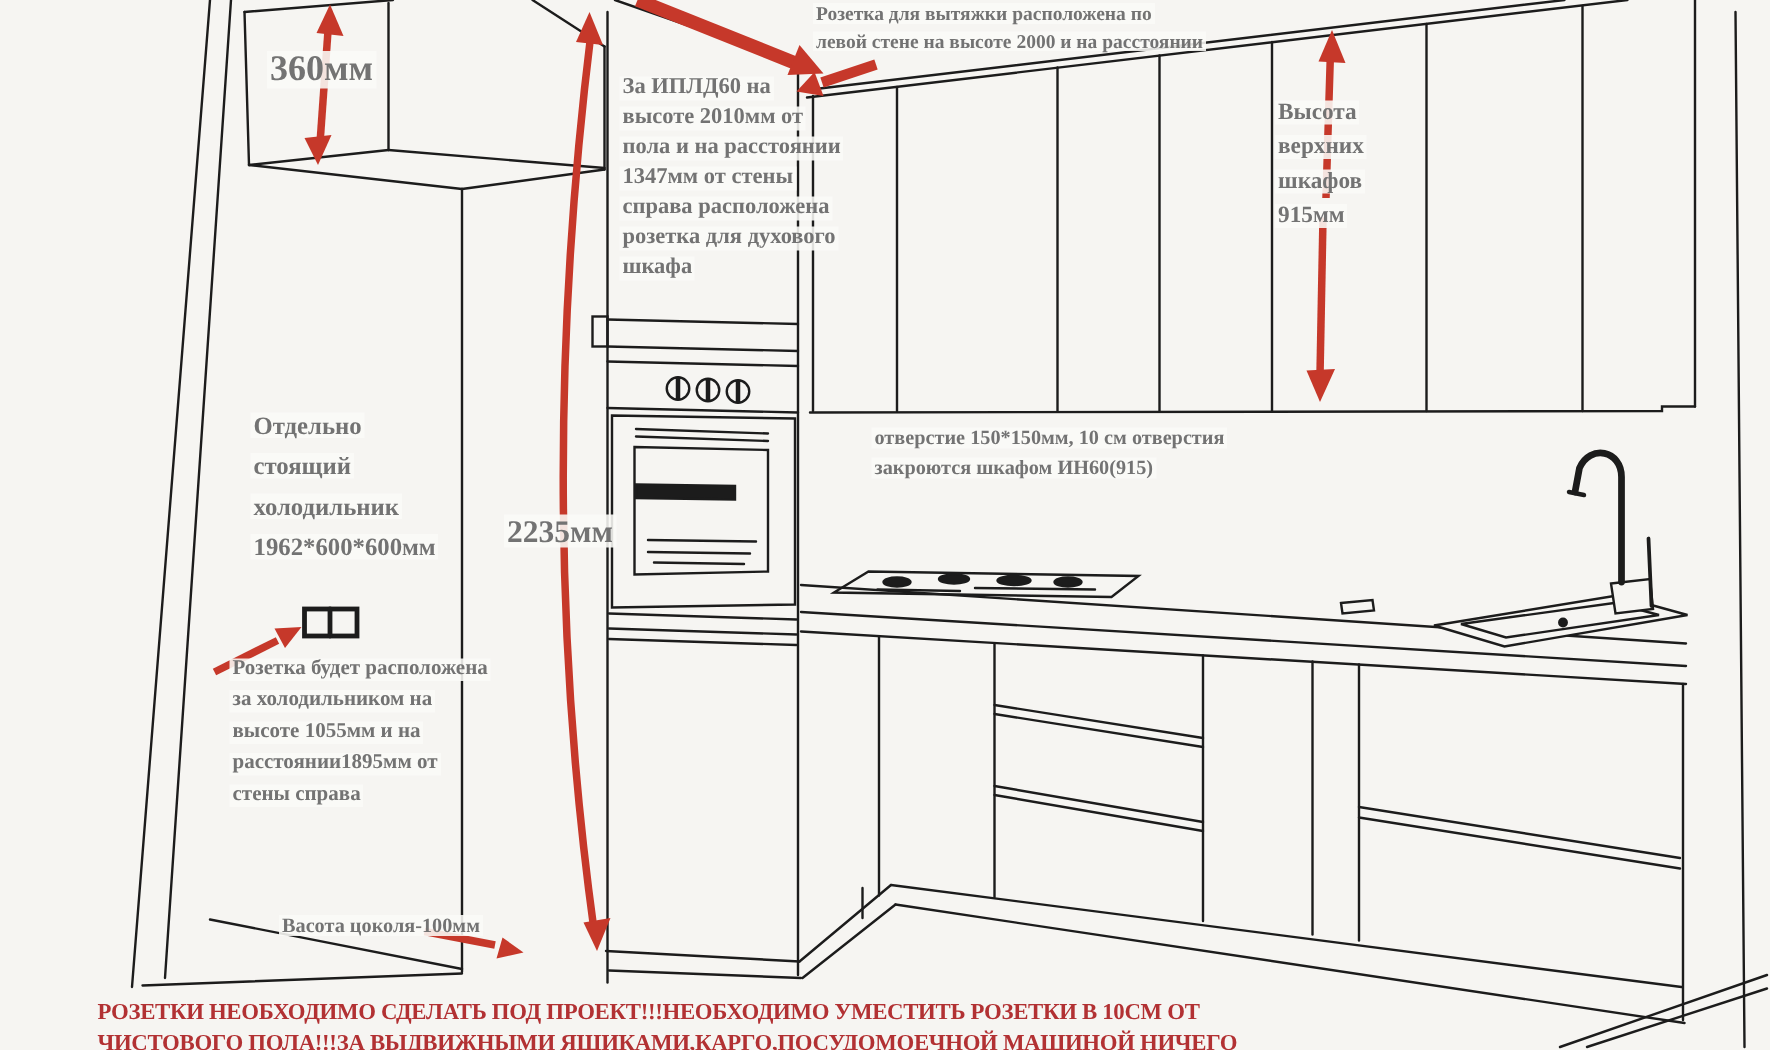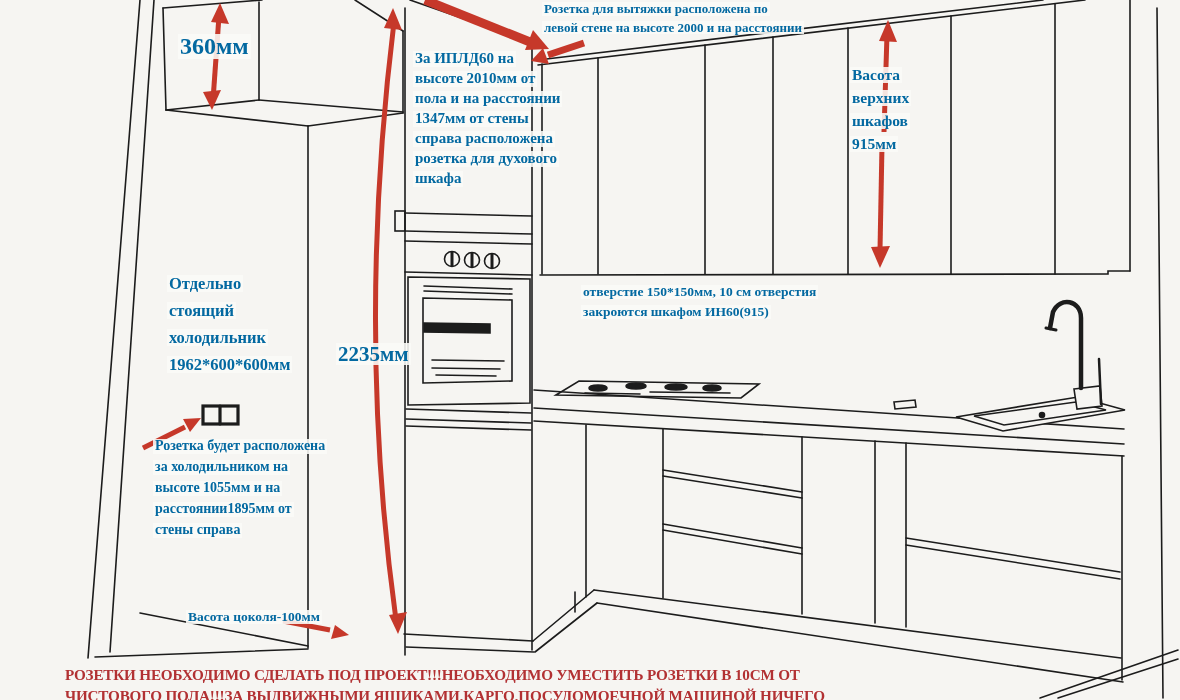--- a/index.html
+++ b/index.html
@@ -1,20 +1,20 @@
 <!DOCTYPE html>
 <html><head>
 <meta charset="utf-8">
 <style>
   html,body{margin:0;padding:0;}
   body{width:1180px;height:700px;overflow:hidden;background:#f6f5f2;
        font-family:"Liberation Serif","DejaVu Serif",serif;}
   .stage{position:relative;width:1180px;height:700px;}
   svg{position:absolute;left:0;top:0;}
-  .note{position:absolute;font-weight:bold;color:#0369a1;}
+  .note{position:absolute;font-weight:bold;color:#737373;}
   .note .ln span{background:rgba(250,250,247,.88);padding:0 2px;display:inline-block;line-height:1.05;}
   .n-hood{left:542px;top:1px;font-size:13px;}
   .n-hood .ln{margin-bottom:2.5px;}
   .n-oven{left:413px;top:50px;font-size:15px;}
   .n-oven .ln{margin-bottom:3px;}
   .n-360{left:178px;top:33px;font-size:24px;}
   .n-915{left:850px;top:66px;font-size:15.5px;}
   .n-915 .ln{margin-bottom:5px;}
   .n-fridge{left:167px;top:274px;font-size:16.5px;}
   .n-fridge .ln{margin-bottom:7px;}
@@ -220,21 +220,21 @@
     <div class="ln"><span>справа расположена</span></div>
     <div class="ln"><span>розетка для духового</span></div>
     <div class="ln"><span>шкафа</span></div>
   </div>
 
   <div class="note n-360">
     <div class="ln"><span>360мм</span></div>
   </div>
 
   <div class="note n-915">
-    <div class="ln"><span>Васота</span></div>
+    <div class="ln"><span>Высота</span></div>
     <div class="ln"><span>верхних</span></div>
     <div class="ln"><span>шкафов</span></div>
     <div class="ln"><span>915мм</span></div>
   </div>
 
   <div class="note n-fridge">
     <div class="ln"><span>Отдельно</span></div>
     <div class="ln"><span>стоящий</span></div>
     <div class="ln"><span>холодильник</span></div>
     <div class="ln"><span>1962*600*600мм</span></div>

